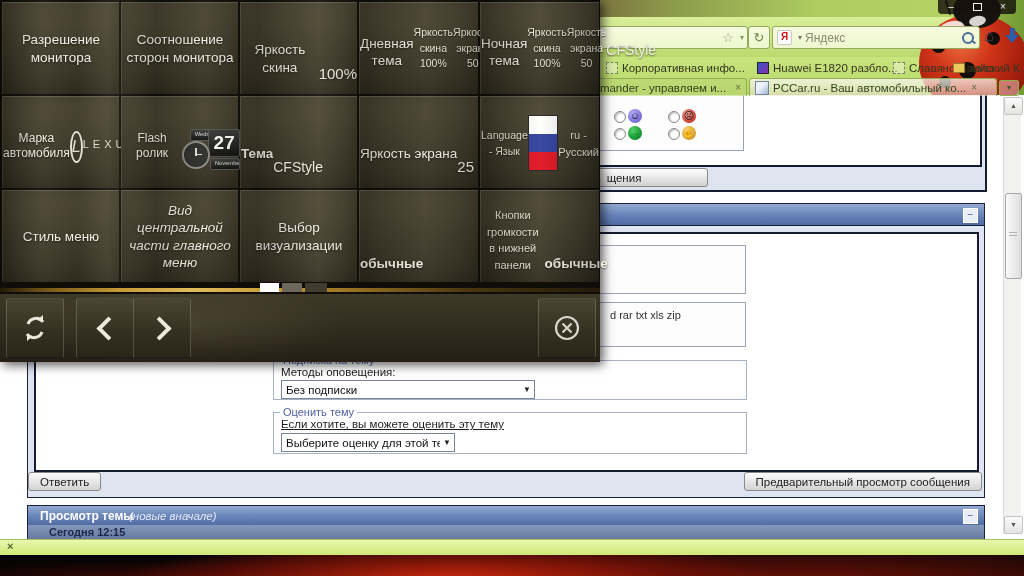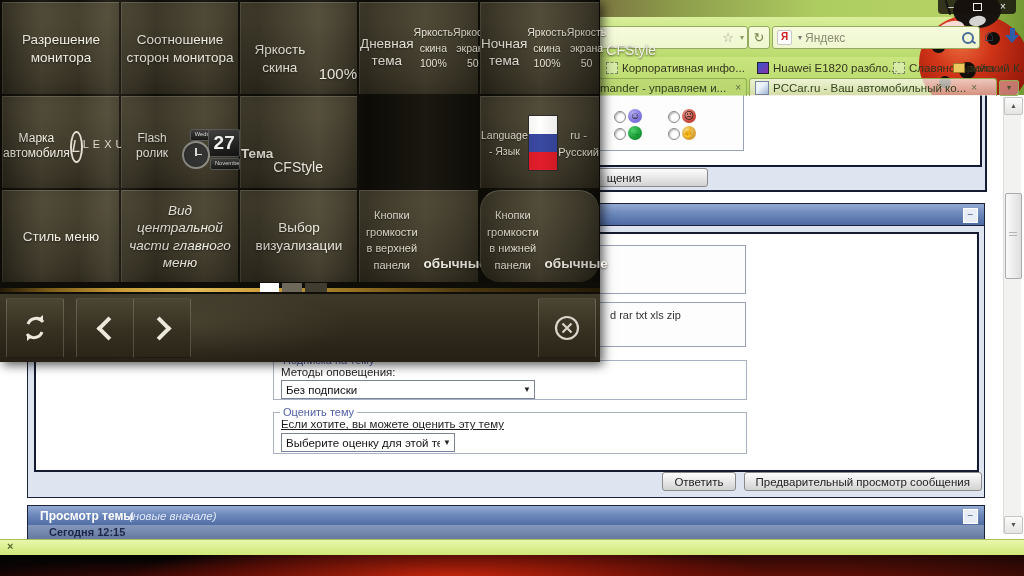--- a/index.html
+++ b/index.html
@@ -275,21 +275,21 @@
           </fieldset>
           <fieldset class="fs" style="left:237px;top:172px;width:472px;height:46px;">
             <legend>Оценить тему</legend>
             <div class="formlabel" style="margin:0 0 3px 7px;text-decoration:underline;">Если хотите, вы можете оценить эту тему</div>
             <div class="select" style="margin-left:7px;width:172px;height:17px;">
               <span class="sv">Выберите оценку для этой темы</span>
               <span class="sa">▼</span>
             </div>
           </fieldset>
         </div>
-        <div class="abs" style="left:0;top:268px;width:954px;height:20px;display:flex;justify-content:flex-end;gap:8px;">
+        <div class="abs" style="left:0;top:268px;width:954px;height:20px;display:flex;justify-content:space-between;gap:8px;">
           <div class="btn" style="padding:0 11px;height:17px;">
               <span>Ответить</span>
             </div>
           <div class="btn" style="padding:0 11px;height:17px;">
               <span>Предварительный просмотр сообщения</span>
             </div>
         </div>
       </div>
 
       <div class="sechdr abs" style="left:27px;top:410px;width:956px;height:20px;">
@@ -358,44 +358,47 @@
           </div>
         <div class="fplate" style="left:28px;top:35px;width:28px;height:10px;">
             <span class="ftiny">November</span>
           </div>
       </div>
     </div>
     <div class="cell" style="left:240px;top:96px;width:116px;height:91px;">
       <div class="t" style="margin-top:22px;font-weight:bold;">Тема</div>
       <div class="v" style="margin-top:auto;margin-bottom:13px;font-size:14px;">CFStyle</div>
     </div>
+    <div class="cell" style="left:359px;top:96px;width:118px;height:91px;">
+      <div class="t" style="margin-top:22px;">Яркость экрана</div>
+      <div class="v" style="margin-top:auto;margin-bottom:13px;">25</div>
+    </div>
     <div class="cell" style="left:2px;top:190px;width:116px;height:91px;justify-content:center;">
       <div class="t">Стиль меню</div>
     </div>
 
     <div class="cell" style="left:480px;top:96px;width:118px;height:91px;">
       <div class="sub" style="font-size:10.5px;margin-top:3px;">Language - Язык</div>
       <div class="flag" style="margin-top:1px;">
         <div class="f1"></div>
           <div class="f2"></div>
           <div class="f3"></div>
       </div>
       <div class="sub" style="font-size:11px;margin-top:2px;">ru - Русский</div>
     </div>
     <div class="cell" style="left:121px;top:190px;width:116px;height:91px;justify-content:center;font-style:italic;">
       <div class="t" style="padding:0 4px;">Вид центральной части главного меню</div>
     </div>
     <div class="cell" style="left:240px;top:190px;width:116px;height:91px;justify-content:center;">
       <div class="t" style="padding:0 12px;">Выбор визуализации</div>
     </div>
     <div class="cell" style="left:359px;top:190px;width:118px;height:91px;">
-      <div class="sub" style="font-size:11px;margin-top:7px;padding:0 6px;">Кнопки громкости в верхней панели</div>
       <div class="vb" style="margin-top:auto;margin-bottom:11px;">обычные</div>
     </div>
-    <div class="cell" style="left:480px;top:190px;width:118px;height:91px;border-radius:20px;">
+    <div class="cell" style="left:480px;top:190px;width:118px;height:91px;">
       <div class="sub" style="font-size:11px;margin-top:7px;padding:0 6px;">Кнопки громкости в нижней панели</div>
       <div class="vb" style="margin-top:auto;margin-bottom:11px;">обычные</div>
     </div>
 
     <div id="ov-streaks" class="abs"></div>
     <div id="goldline" class="abs"></div>
     <div class="pager" style="left:260px;width:19px;background:#ffffff;"></div>
     <div class="pager" style="left:282px;width:20px;background:#6e685a;"></div>
     <div class="pager" style="left:305px;width:22px;background:#403c30;"></div>
 

